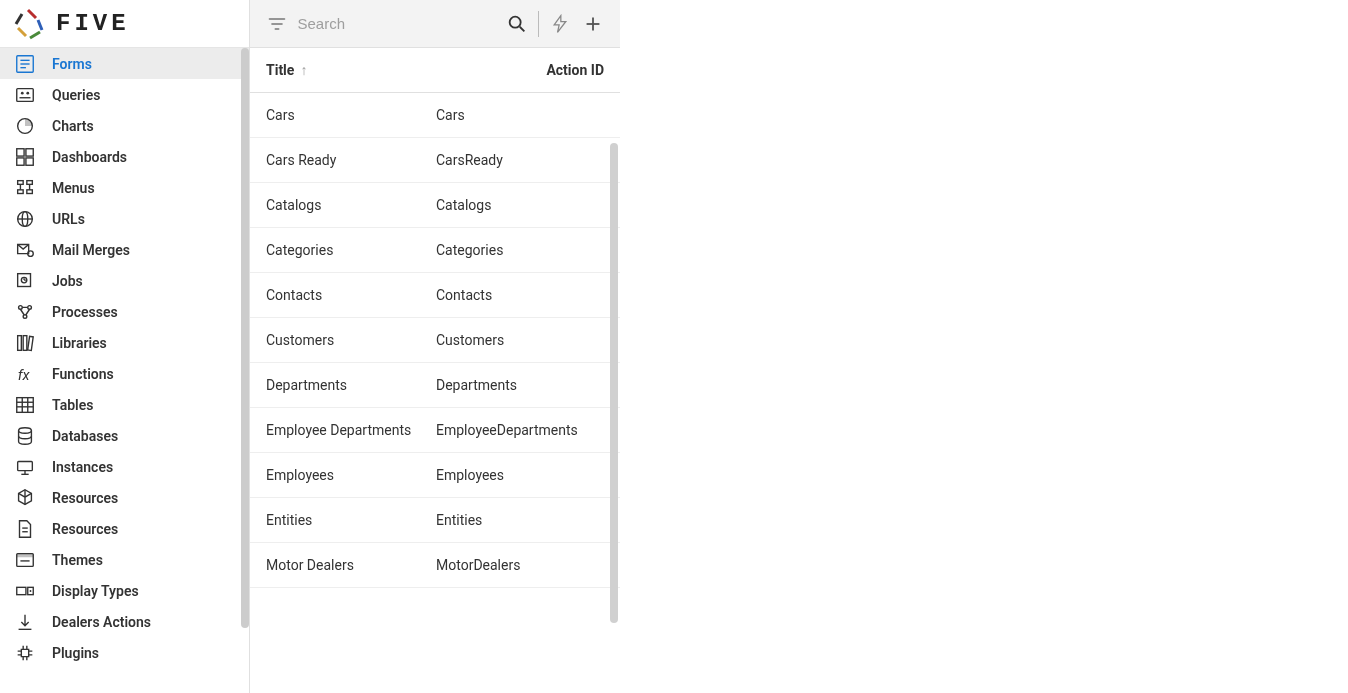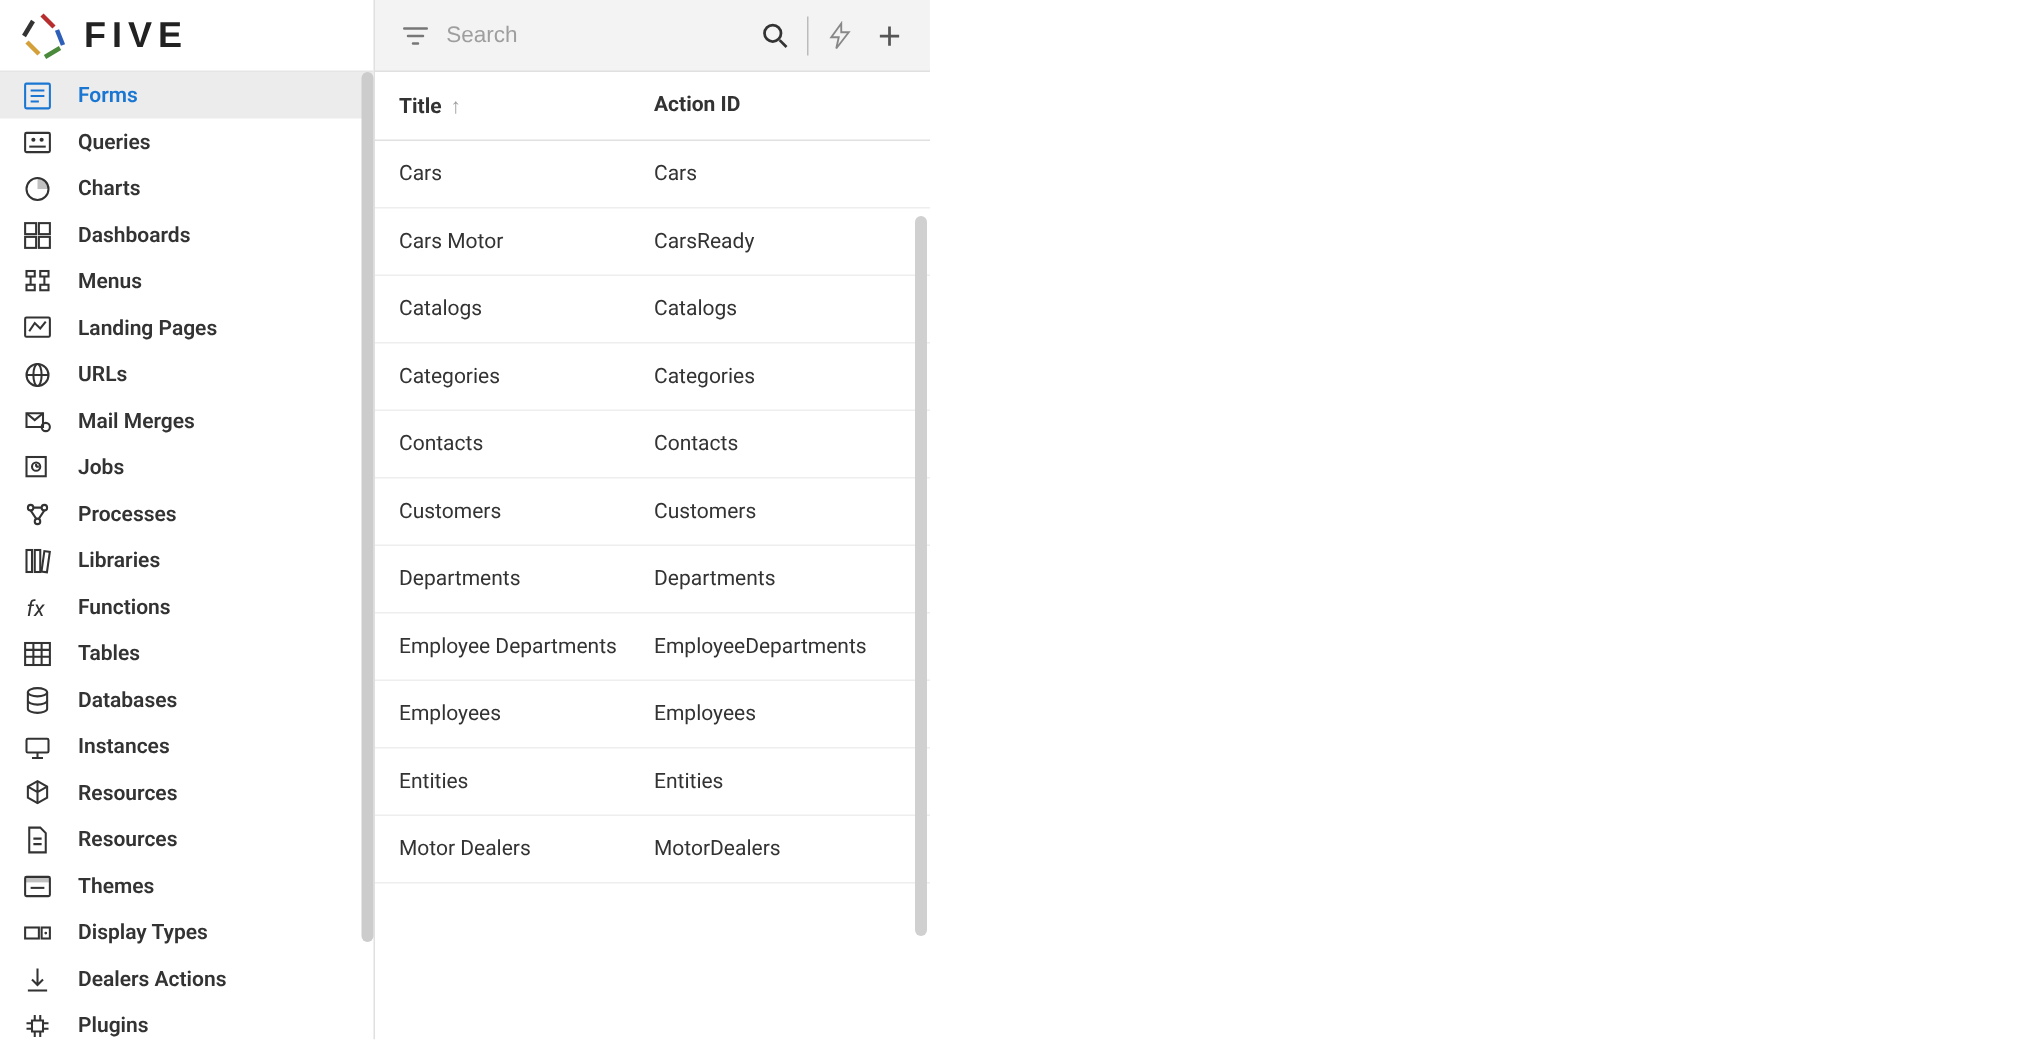--- a/index.html
+++ b/index.html
@@ -31,21 +31,21 @@
       padding: 0 8px;
       border-bottom: 1px solid #e5e5e5;
     }
     .logo-bar svg { flex-shrink: 0; }
     .logo-text {
       font-size: 24px;
       font-weight: 600;
       letter-spacing: 4px;
       margin-left: 8px;
       color: #222;
-      font-family: Liberation Sans, sans-serif;
+      font-family: Liberation Mono, monospace;
     }
     .nav {
       flex: 1;
       overflow-y: auto;
       position: relative;
     }
     .nav-item {
       display: flex;
       align-items: center;
       height: 31px;
@@ -133,21 +133,21 @@
     }
     .list-header {
       display: flex;
       padding: 14px 16px;
       border-bottom: 1px solid #e0e0e0;
       font-weight: 700;
       font-size: 14px;
       color: #333;
     }
     .col-title { width: 170px; display: flex; align-items: center; gap: 6px; }
-    .col-action { flex: 1; }
+    .col-action { flex: 1; text-align: right; }
     .sort-arrow { color: #9e9e9e; font-size: 14px; }
     .list-body {
       flex: 1;
       overflow-y: auto;
       position: relative;
     }
     .list-row {
       display: flex;
       padding: 14px 16px;
       border-bottom: 1px solid #eee;
@@ -251,29 +251,20 @@
               <rect x="14" y="14" width="6" height="4" stroke="currentColor" stroke-width="1.5" fill="none"></rect>
               <line x1="7" y1="8" x2="7" y2="14" stroke="currentColor" stroke-width="1.5"></line>
               <line x1="17" y1="8" x2="17" y2="14" stroke="currentColor" stroke-width="1.5"></line>
             </svg>
           </span>
           <span class="nav-label">Menus</span>
         </div>
         <div class="nav-item">
           <span class="nav-icon">
             <svg width="22" height="22" viewBox="0 0 24 24">
-              <rect x="3" y="4" width="18" height="14" rx="1" stroke="currentColor" stroke-width="1.5" fill="none"></rect>
-              <polyline points="6,14 10,8 14,12 18,7" stroke="currentColor" stroke-width="1.5" fill="none"></polyline>
-            </svg>
-          </span>
-          <span class="nav-label">Landing Pages</span>
-        </div>
-        <div class="nav-item">
-          <span class="nav-icon">
-            <svg width="22" height="22" viewBox="0 0 24 24">
               <circle cx="12" cy="12" r="8" stroke="currentColor" stroke-width="1.5" fill="none"></circle>
               <ellipse cx="12" cy="12" rx="3" ry="8" stroke="currentColor" stroke-width="1.5" fill="none"></ellipse>
               <line x1="4" y1="12" x2="20" y2="12" stroke="currentColor" stroke-width="1.5"></line>
             </svg>
           </span>
           <span class="nav-label">URLs</span>
         </div>
         <div class="nav-item">
           <span class="nav-icon">
             <svg width="22" height="22" viewBox="0 0 24 24">
@@ -456,21 +447,21 @@
       </div>
     </div>
 
     <div class="list-body" id="list-body">
       <div class="panel-scrollbar"></div>
     <div class="list-row">
           <div class="cell-title">Cars</div>
           <div class="cell-action">Cars</div>
         </div>
         <div class="list-row">
-          <div class="cell-title">Cars Motor</div>
+          <div class="cell-title">Cars Ready</div>
           <div class="cell-action">CarsReady</div>
         </div>
         <div class="list-row">
           <div class="cell-title">Catalogs</div>
           <div class="cell-action">Catalogs</div>
         </div>
         <div class="list-row">
           <div class="cell-title">Categories</div>
           <div class="cell-action">Categories</div>
         </div>

